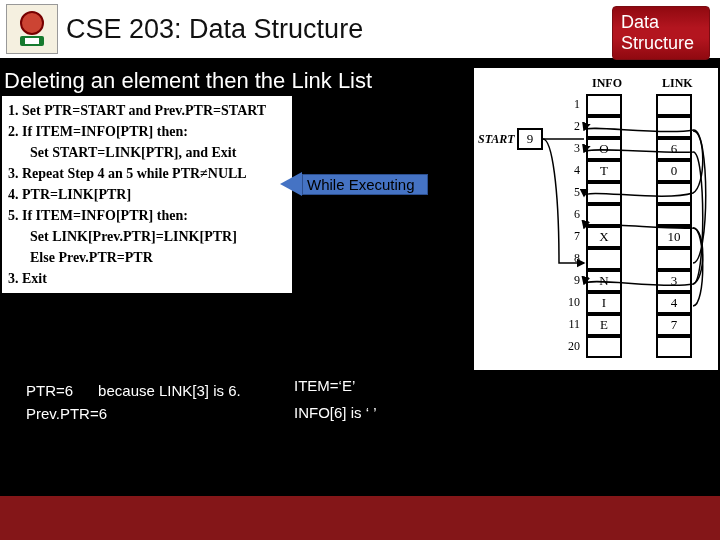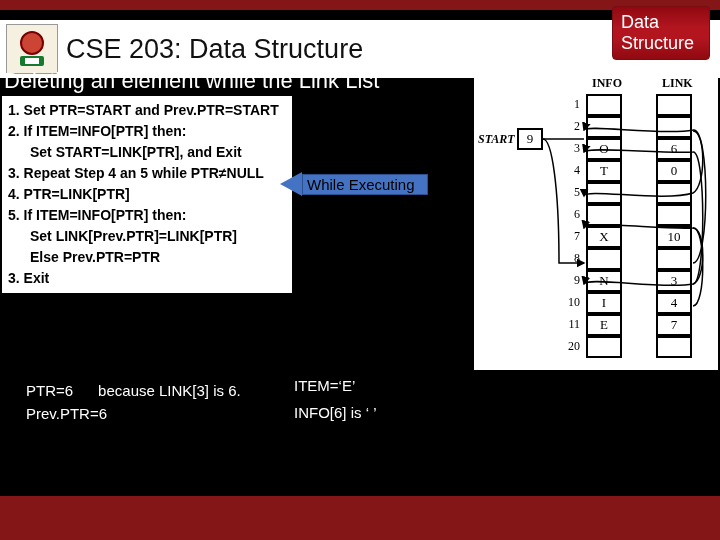--- a/index.html
+++ b/index.html
@@ -1,24 +1,24 @@
 <!DOCTYPE html>
 <html><head>
 <meta charset="utf-8">
 <style>
   * { box-sizing: border-box; margin: 0; padding: 0; }
   body { width: 720px; height: 540px; background: #000; font-family: "Segoe UI", Arial, sans-serif; position: relative; overflow: hidden; }
   .topbar { position: absolute; left: 0; right: 0; top: 0; height: 10px; background: #841618; }
-  .header { position: absolute; left: 0; right: 0; top: 20px; height: 58px; background: #fff; display: flex; align-items: center; }
+  .header { position: absolute; left: 0; right: 0; top: 0; height: 58px; background: #fff; display: flex; align-items: center; }
   .logo { width: 52px; height: 50px; margin: 0 8px 0 6px; border: 1px solid #999; display: flex; align-items: center; justify-content: center; background: #f5f0e0; }
   .logo svg { }
   .course-title { font-size: 27px; color: #111; }
   .badge { position: absolute; right: 10px; top: 6px; width: 98px; height: 54px; background: linear-gradient(#900910 0%, #b3151f 40%, #b3151f 60%, #900910 100%); border: 1px solid #7a0c12; border-radius: 4px; color: #fff; font-size: 18px; line-height: 1.15; padding: 4px 8px; display: flex; align-items: center; }
   .section-title { position: absolute; left: 4px; top: 68px; color: #fff; font-size: 22px; }
-  .algo-box { position: absolute; left: 2px; top: 96px; width: 290px; background: #fff; color: #000; font-family: Liberation Sans, sans-serif; font-size: 14px; line-height: 1.5; padding: 4px 6px; }
+  .algo-box { position: absolute; left: 2px; top: 96px; width: 290px; background: #fff; color: #000; font-family: Liberation Serif, serif; font-size: 14px; line-height: 1.5; padding: 4px 6px; }
   .algo-box b { font-weight: bold; }
   .algo-indent { display: inline-block; width: 22px; }
   .while-tag { position: absolute; left: 280px; top: 172px; display: flex; align-items: center; }
   .while-arrow { width: 0; height: 0; border-right: 22px solid #4573c4; border-top: 12px solid transparent; border-bottom: 12px solid transparent; }
   .while-pill { background: #4573c4; color: #000; border: 1px solid #2c4f8f; font-size: 15px; padding: 1px 12px 1px 4px; }
   .state-left { position: absolute; left: 26px; top: 380px; color: #fff; font-size: 15px; line-height: 1.5; }
   .state-right { position: absolute; left: 294px; top: 372px; color: #fff; font-size: 15px; line-height: 1.8; }
   .diagram { position: absolute; left: 474px; top: 68px; width: 244px; height: 302px; background: #fff; }
   .dtable { position: absolute; top: 8px; font-family: "Times New Roman", serif; font-size: 13px; color: #000; }
   .dtable .colhead { position: absolute; top: 0; font-weight: bold; font-size: 12px; }
@@ -43,21 +43,21 @@
       <rect x="13" y="30" width="14" height="6" fill="#fff"></rect>
     </svg>
   </div>
   <div class="course-title">CSE 203: Data Structure</div>
 </div>
 
 <div class="badge">
   <span>Data Structure</span>
 </div>
 
-<div class="section-title">Deleting an element while the Link List</div>
+<div class="section-title">Deleting an element then the Link List</div>
 
 <div class="algo-box">
   <div><b>1. Set PTR=START and Prev.PTR=START</b></div>
   <div><b>2. If ITEM=INFO[PTR] then:</b></div>
   <div><span class="algo-indent"></span><b>Set START=LINK[PTR], and Exit</b></div>
   <div><b>3. Repeat Step 4 an 5 while PTR≠NULL</b></div>
   <div><b>4. PTR=LINK[PTR]</b></div>
   <div><b>5. If ITEM=INFO[PTR] then:</b></div>
   <div><span class="algo-indent"></span><b>Set LINK[Prev.PTR]=LINK[PTR]</b></div>
   <div><span class="algo-indent"></span><b>Else Prev.PTR=PTR</b></div>

